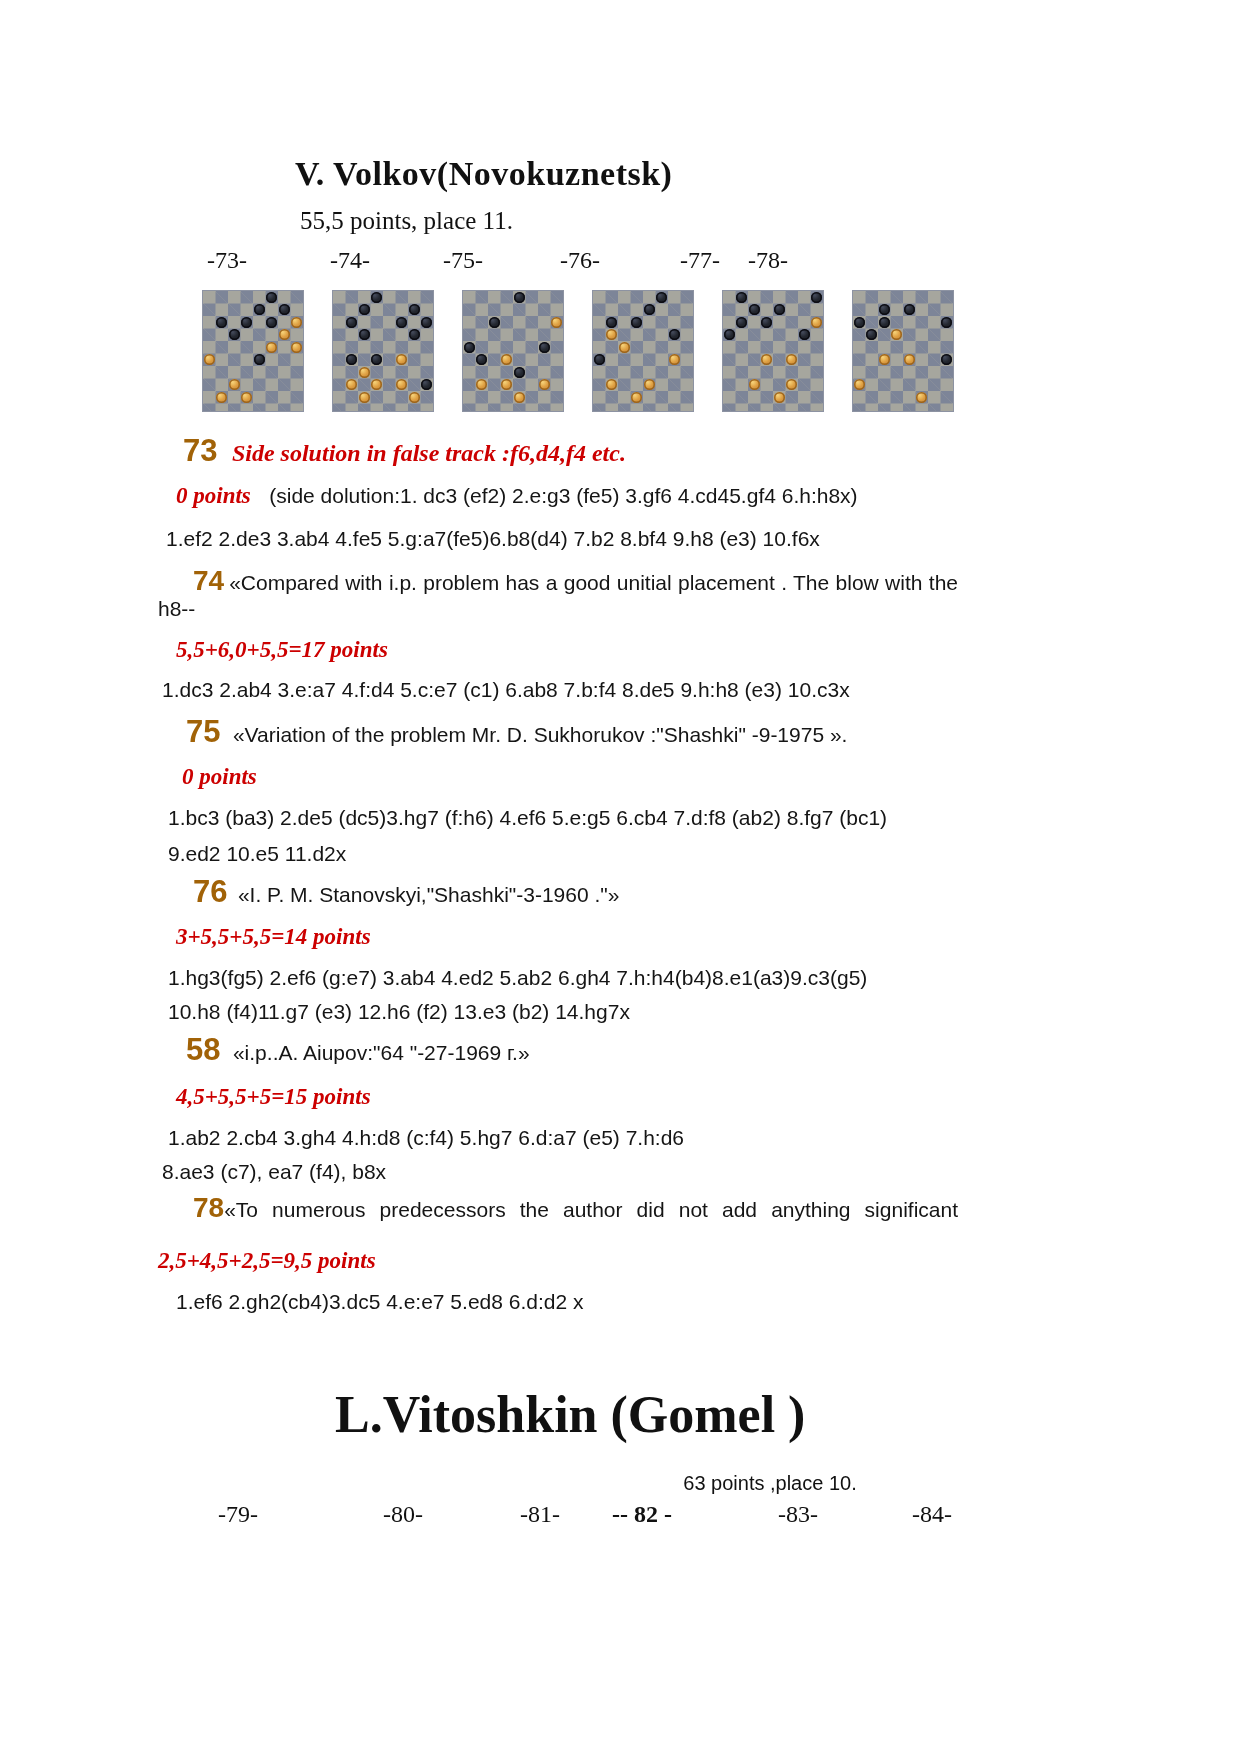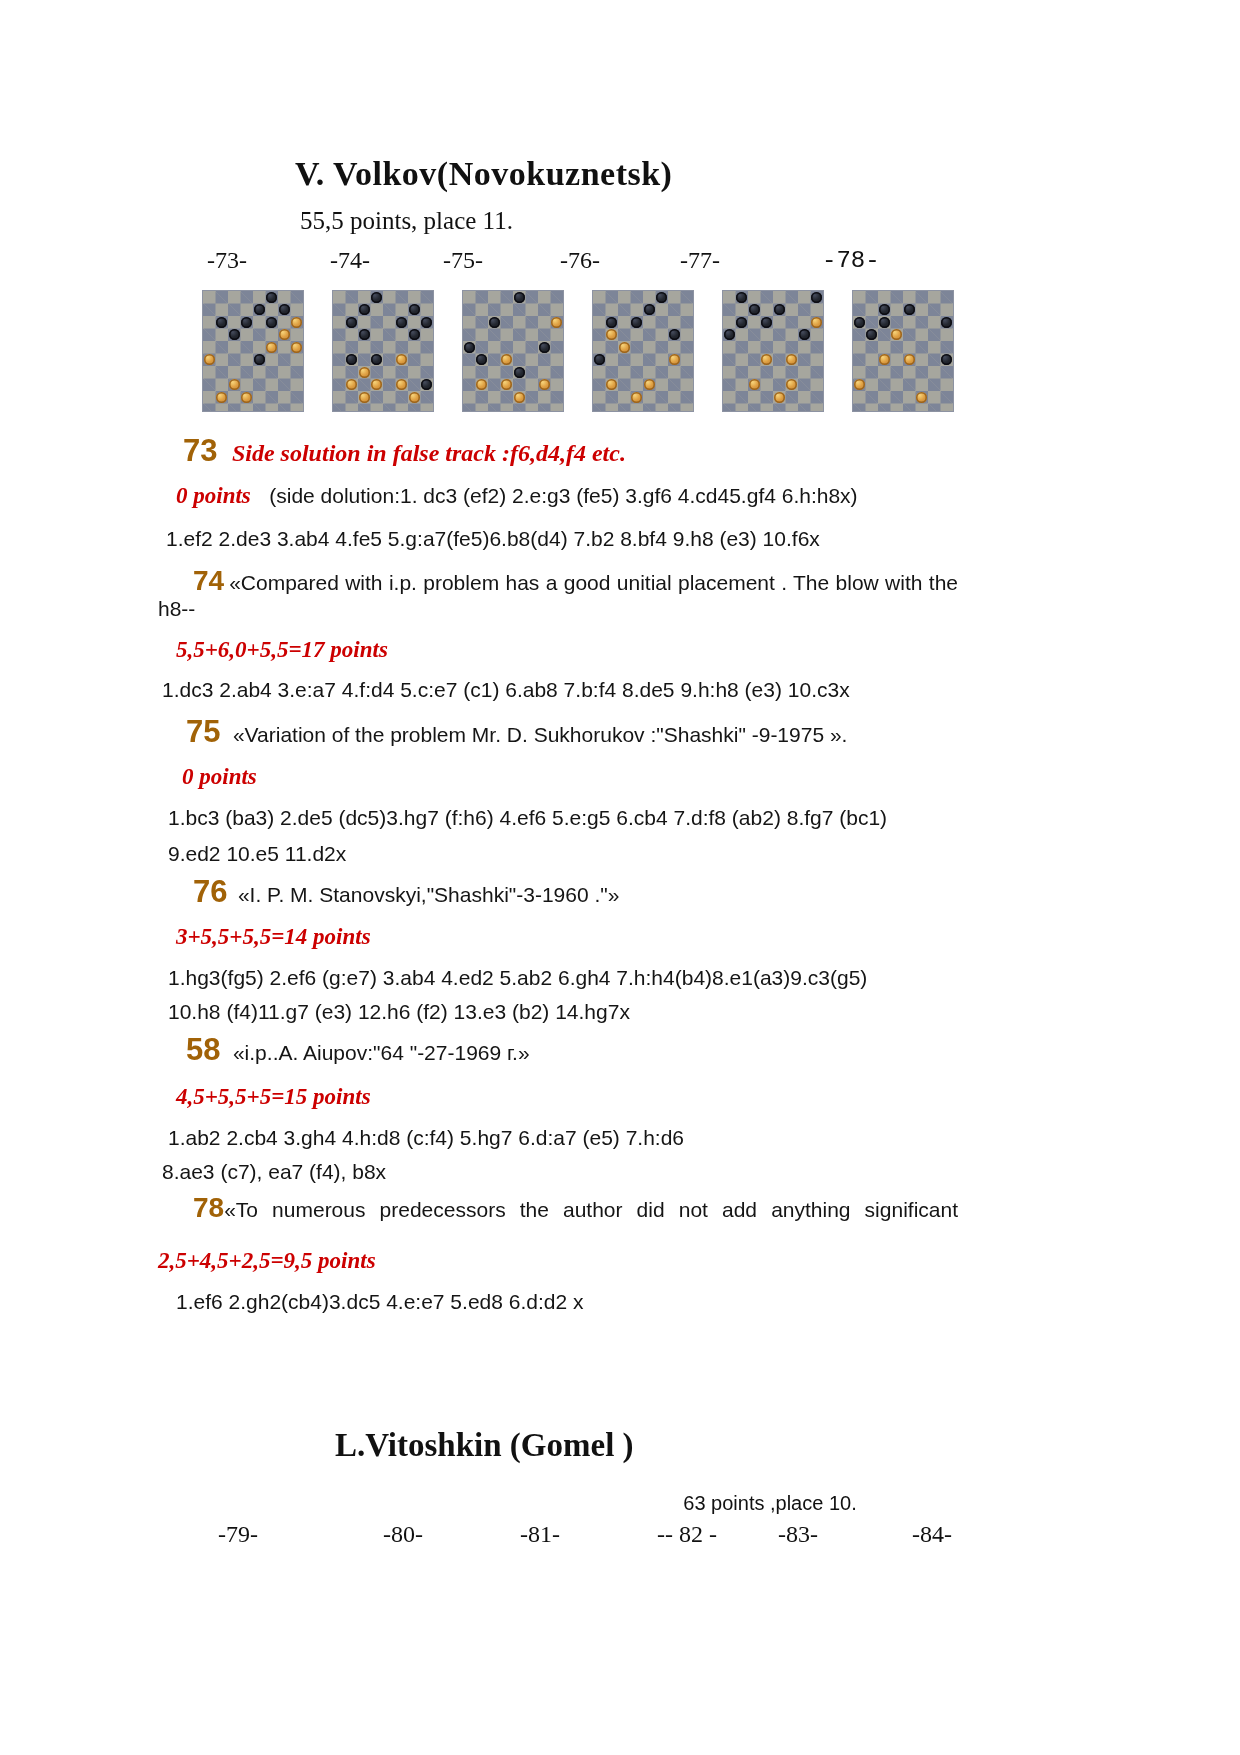--- a/index.html
+++ b/index.html
@@ -18,25 +18,25 @@
   }
   
   .labels-row{position:relative;height:30px;font-family:"Liberation Serif",serif;font-size:24px;}
   .labels-row span{position:absolute;top:0;}
   .labels-top{margin-top:12px;}
   .labels-top span:nth-child(1){left:207px;}
   .labels-top span:nth-child(2){left:330px;}
   .labels-top span:nth-child(3){left:443px;}
   .labels-top span:nth-child(4){left:560px;}
   .labels-top span:nth-child(5){left:680px;}
-  .labels-top span:nth-child(6){left:822px;font-family:Liberation Mono, monospace;}
+  .labels-top span:nth-child(6){left:748px;}
   .labels-bottom span:nth-child(1){left:218px;}
   .labels-bottom span:nth-child(2){left:383px;}
   .labels-bottom span:nth-child(3){left:520px;}
-  .labels-bottom span:nth-child(4){left:657px;}
+  .labels-bottom span:nth-child(4){left:612px;font-weight:bold;}
   .labels-bottom span:nth-child(5){left:778px;}
   .labels-bottom span:nth-child(6){left:912px;}
   
   .boards-row{display:flex;gap:30px;margin:14px 0 0 203px;}
   .board{
     position:relative;width:100px;height:120px;flex:0 0 100px;
     background:
       repeating-linear-gradient(0deg, transparent 0 12.5px, rgba(60,75,110,0.0) 12.5px 25px),
       #a6a69e;
     background-image:
@@ -63,22 +63,22 @@
     font-size:24px;color:#cc0000;
   }
   .pointsword{
     font-family:"Liberation Serif",serif;font-weight:bold;font-style:italic;
     font-size:23px;color:#cc0000;
   }
   .sol{font-size:21px;color:#151515;}
   .comment{font-size:21px;color:#151515;}
   .justify-line{text-align:justify;text-align-last:justify;}
   .title2{
-    font-family:"Liberation Serif",serif;font-weight:bold;font-size:33px;
-    margin:113px 0 0 335px;
+    font-family:"Liberation Serif",serif;font-weight:bold;font-size:52px;
+    margin:71px 0 0 335px;
   }
   .subtitle2{font-size:20px;margin:28px 0 0 300px;text-align:center;}
 </style>
 </head>
 <body>
 
 <div class="page">
 
   <div class="title1">V. Volkov(Novokuznetsk)</div>
   <div class="subtitle1">55,5 points, place  11.</div>

